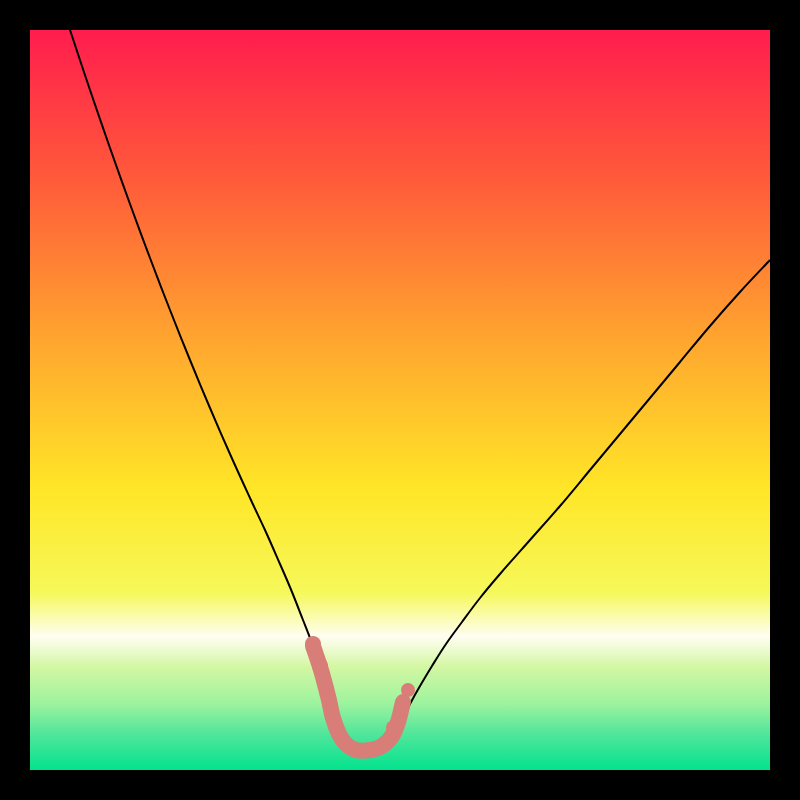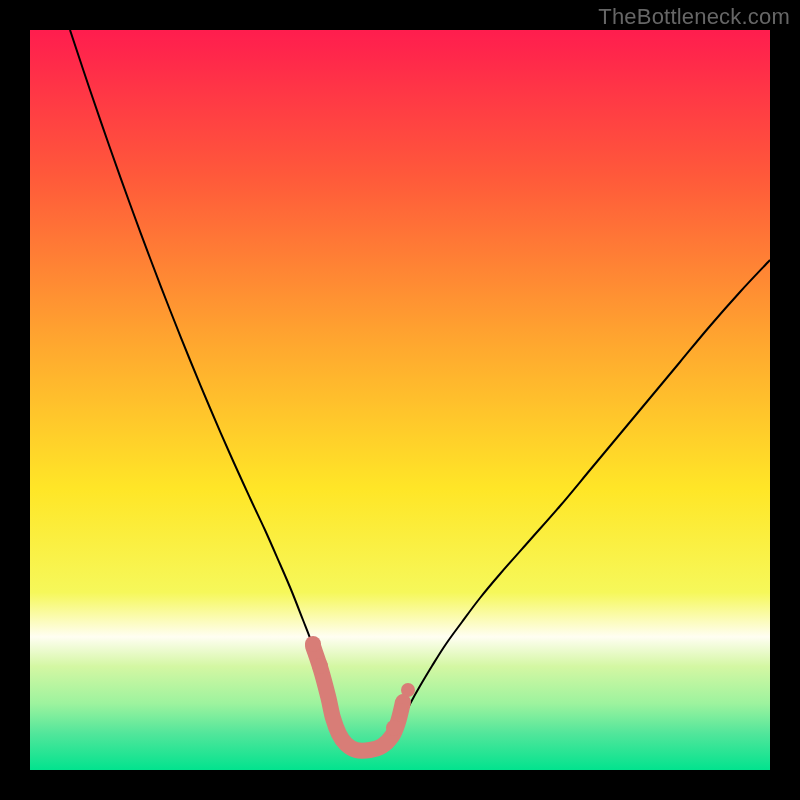--- a/index.html
+++ b/index.html
@@ -36,21 +36,20 @@
     overflow: hidden;
   }
   svg {
     display: block;
   }
 </style>
 </head>
 <body>
 
 <div class="outer">
-  <div class="watermark">TheBottleneck.com</div>
 
   <div class="plot-wrap">
     <svg id="chart-svg" width="740" height="740" viewBox="0 0 740 740" preserveAspectRatio="none">
       <defs>
         <linearGradient id="bg-grad" x1="0" y1="0" x2="0" y2="1">
             <stop offset="0%" stop-color="#ff1d4e"></stop>
             <stop offset="20%" stop-color="#ff5a3a"></stop>
             <stop offset="42%" stop-color="#ffa62f"></stop>
             <stop offset="62%" stop-color="#ffe627"></stop>
             <stop offset="76%" stop-color="#f6f85a"></stop>

